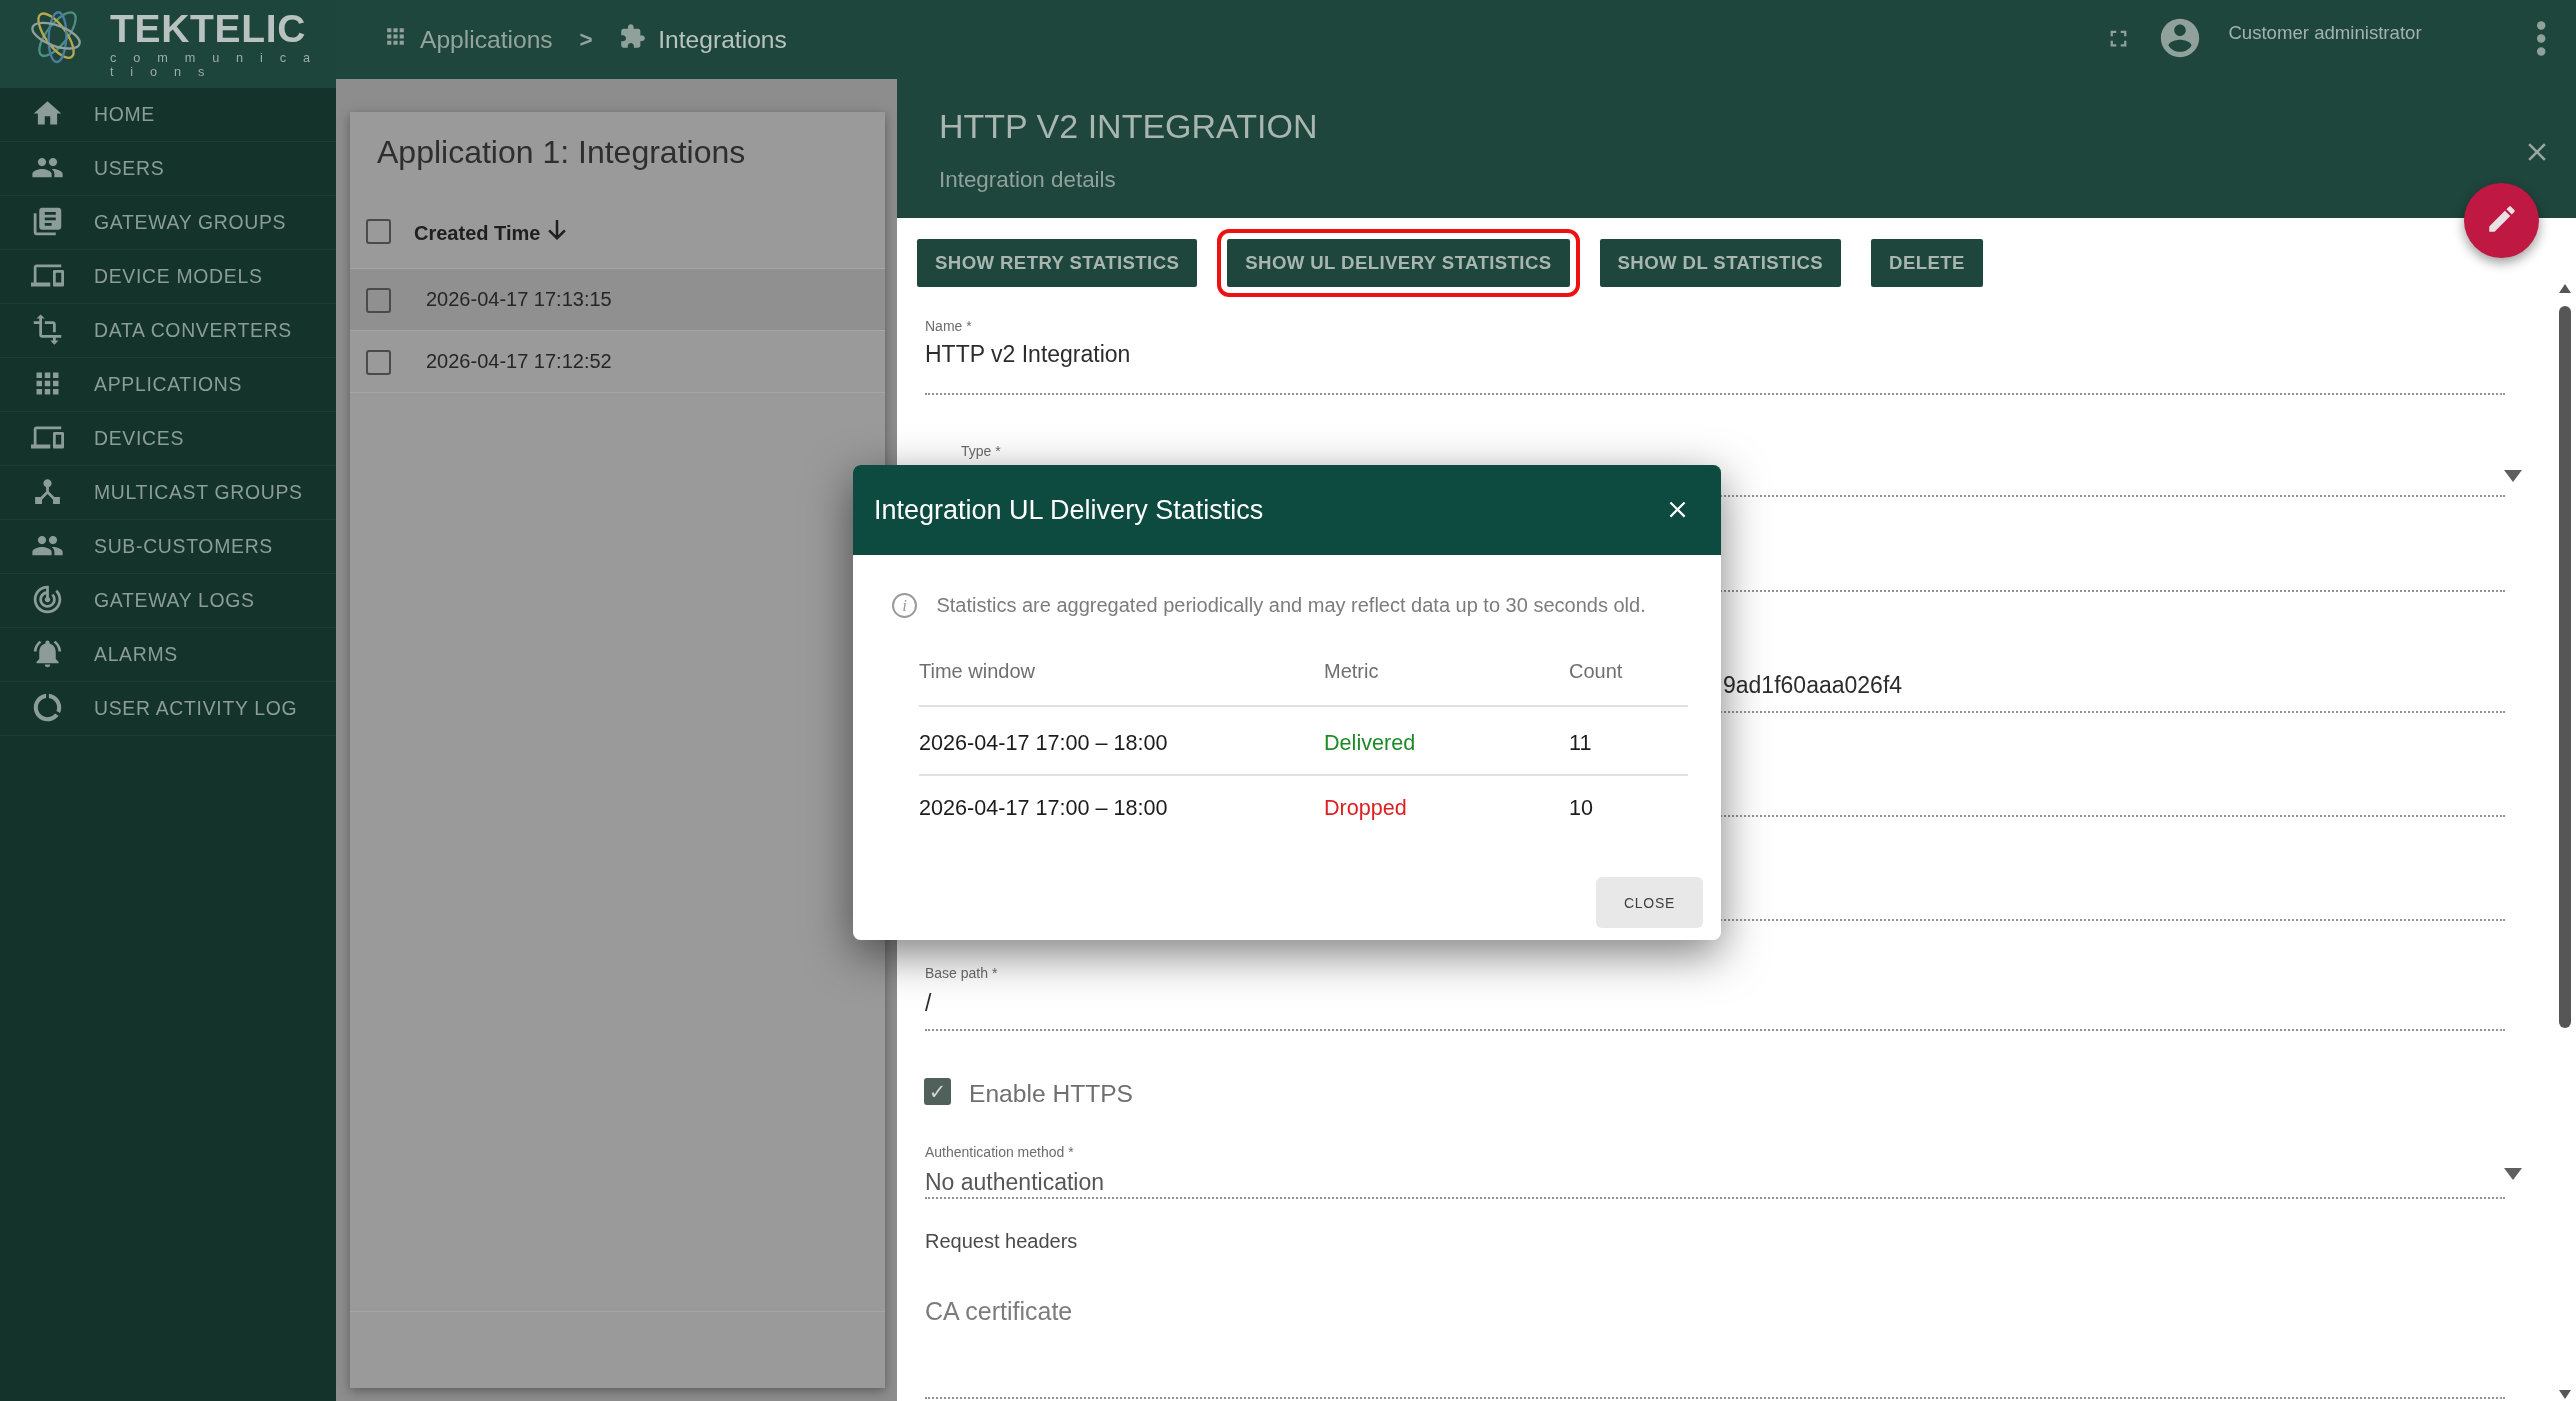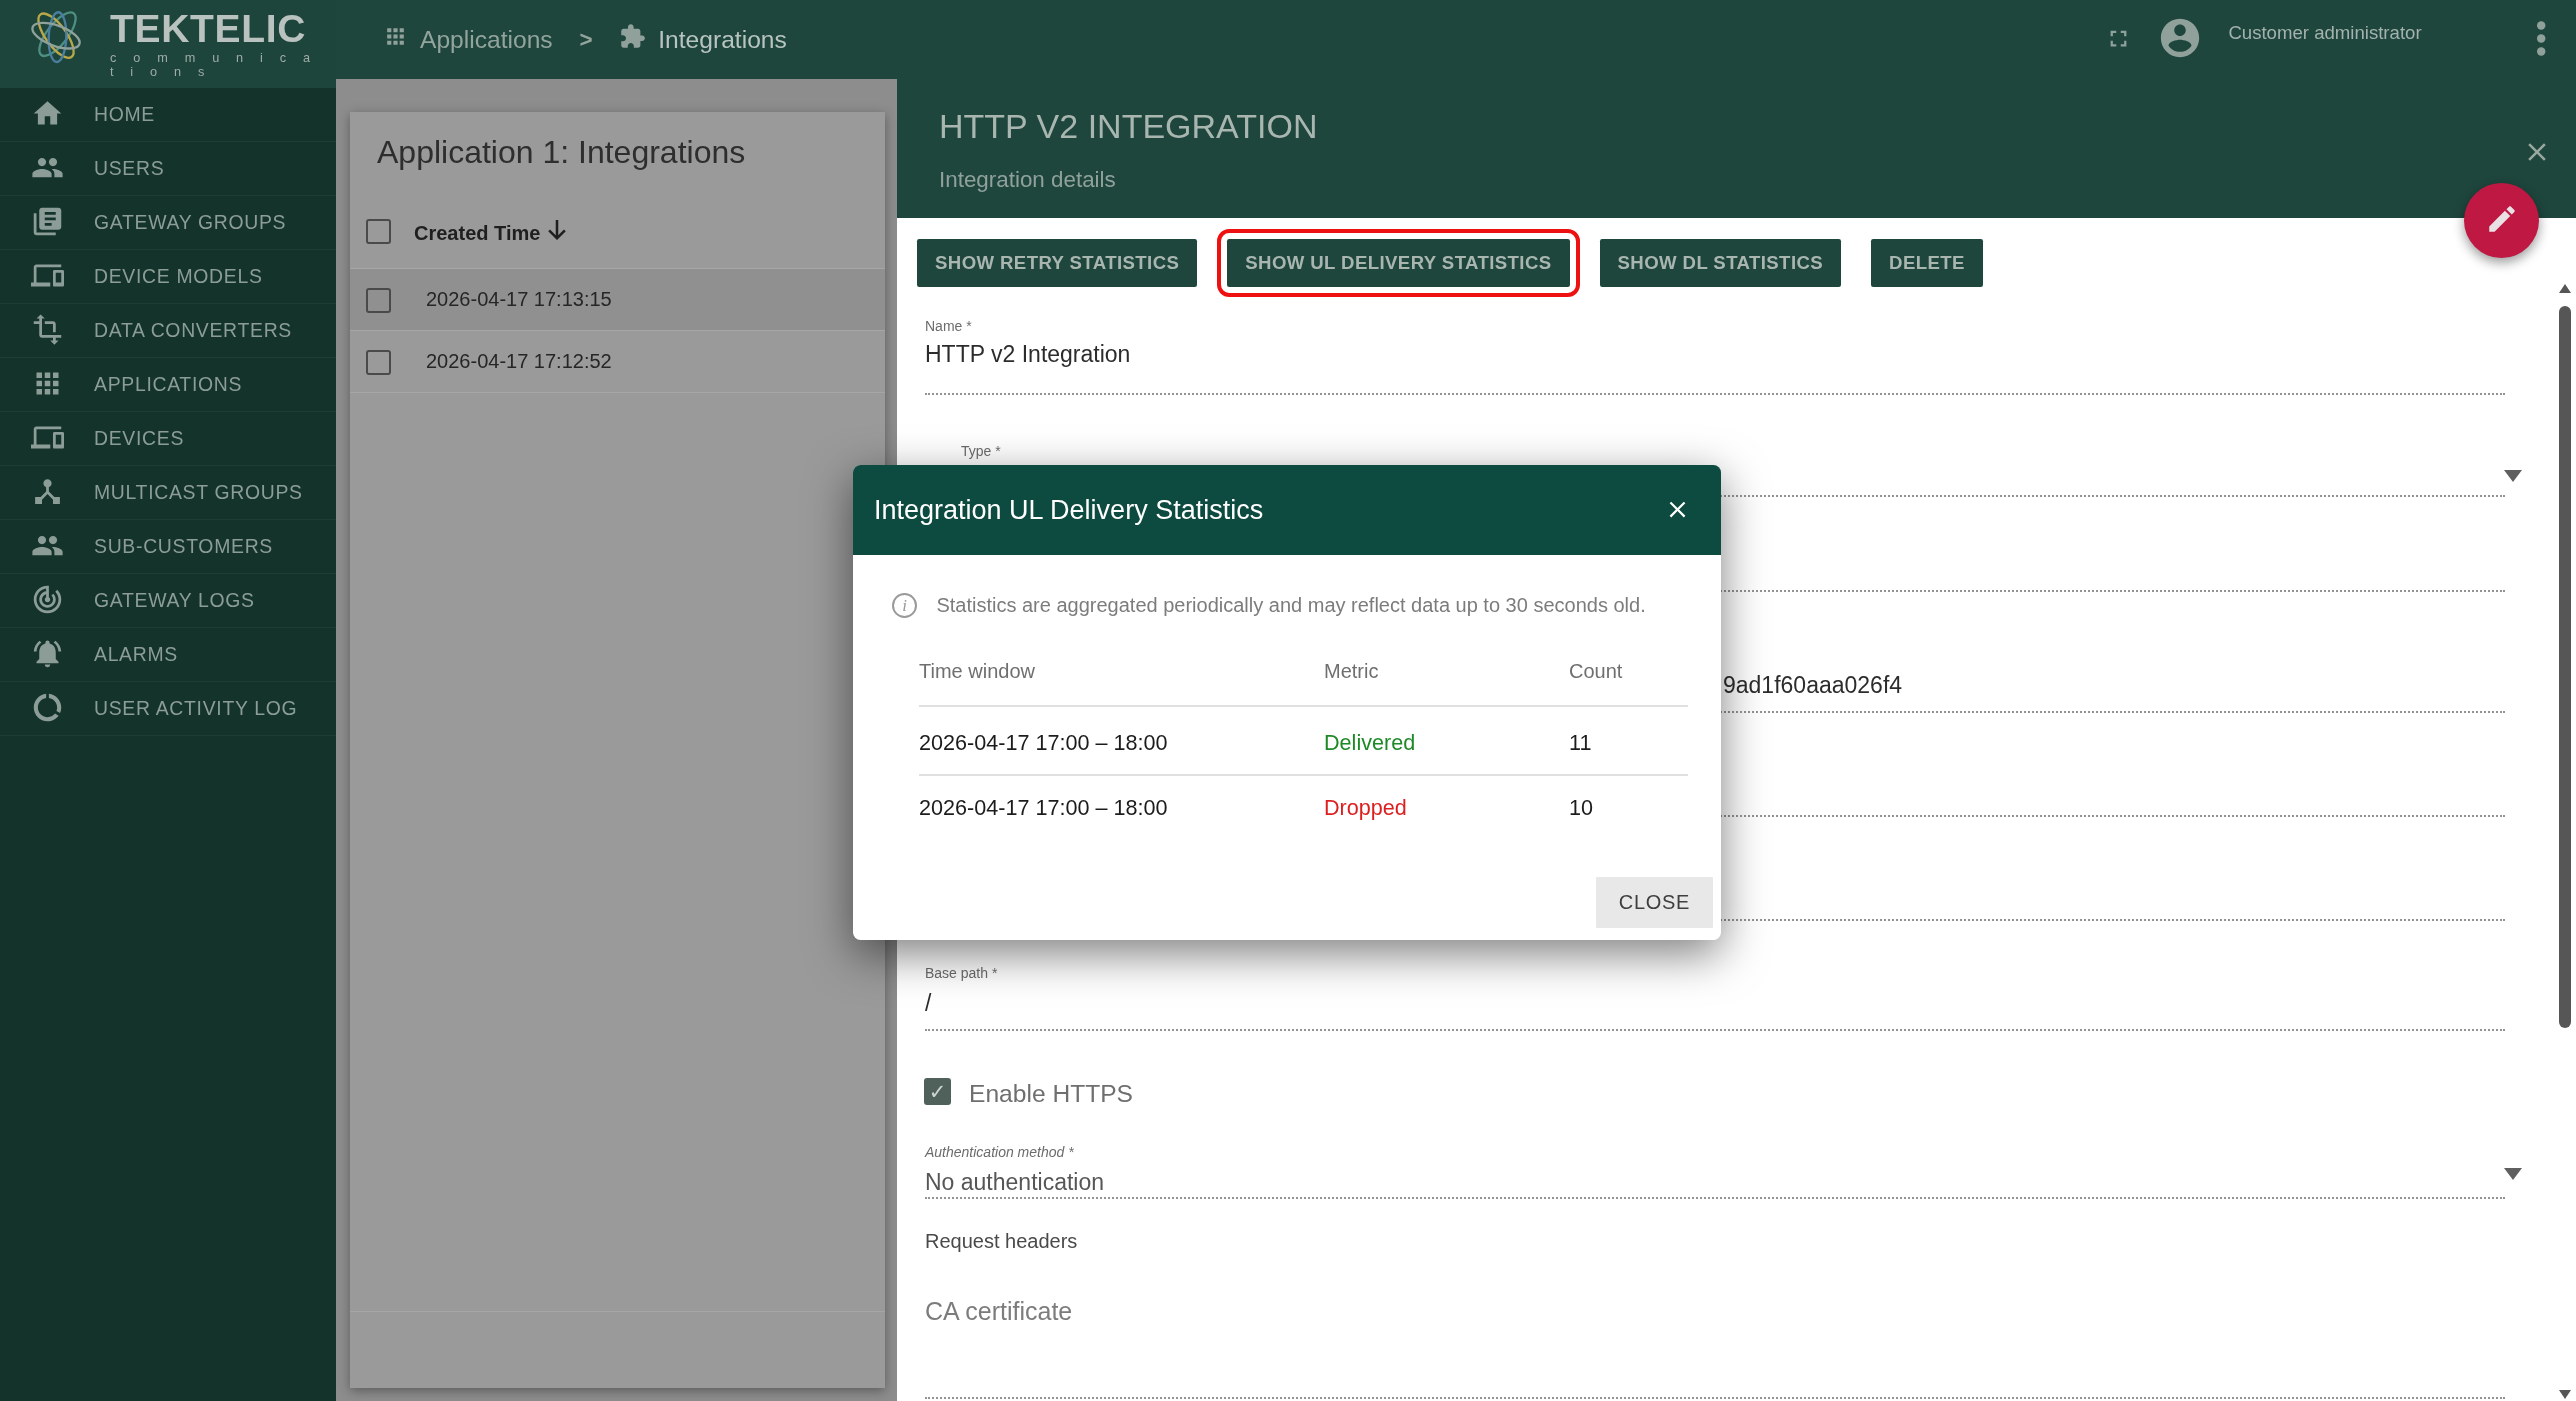--- a/index.html
+++ b/index.html
@@ -84,22 +84,22 @@
   .modal-header{position:absolute;left:0;top:0;width:868px;height:90px;background:#0d4a3f;}
   .modal-title{position:absolute;left:21px;top:30px;font-size:27px;font-weight:500;color:#ffffff;}
   .modal-close{position:absolute;right:30px;top:31px;cursor:pointer;}
   .info-row{position:absolute;left:39px;top:128px;display:flex;align-items:center;gap:19.4px;}
   .info-icon{width:25px;height:25px;border:2.2px solid #9a9a9a;border-radius:50%;color:#9a9a9a;
              font-size:17px;display:flex;align-items:center;justify-content:center;font-family:"Liberation Serif",serif;font-style:italic;}
   .info-text{font-size:20px;color:#7c7c7c;}
   .mth{position:absolute;font-size:20px;color:#6f6f6f;}
   .mtd{position:absolute;font-size:21.6px;color:#1c1c1c;}
   .mdiv{position:absolute;left:66px;width:769px;height:1.5px;background:#e0e0e0;}
-  .close-btn{position:absolute;left:743px;top:412px;width:117px;height:51px;background:#e8e8e8;
-             border:none;border-radius:1px;font-family:"Liberation Sans",sans-serif;font-size:20px;
+  .close-btn{position:absolute;left:743px;top:412px;width:107px;height:51px;background:#e8e8e8;
+             border:none;border-radius:6px;font-family:"Liberation Sans",sans-serif;font-size:14px;
              color:#3f3f3f;letter-spacing:0.7px;cursor:pointer;}
   .col1{left:66px;}  .col2{left:471px;}  .col3{left:716px;}
 </style>
 </head>
 <body>
 
 <div class="screen">
 
   <div class="topbar">
     <div class="breadcrumb">
@@ -300,21 +300,21 @@
     <div class="dots" style="top:736px;"></div>
     <div class="dots" style="top:840px;"></div>
 
     <div class="flabel" style="top:886px;">Base path *</div>
     <div class="fvalue" style="top:911px;">/</div>
     <div class="dots" style="top:950px;"></div>
 
     <div class="https-chk">✓</div>
     <div class="https-label">Enable HTTPS</div>
 
-    <div class="flabel" style="top:1065px;font-style:italic;">Authentication method *</div>
+    <div class="flabel" style="top:1065px;">Authentication method *</div>
     <div class="fvalue" style="top:1090px;color:#565656;">No authentication</div>
     <span class="dd-arrow" style="top:1089px;"></span>
     <div class="dots" style="top:1118px;"></div>
 
     <div class="rh-label">Request headers</div>
     <div class="ca-label">CA certificate</div>
     <div class="dots" style="top:1318px;"></div>
 
     <div class="sb-track">
       <div class="sb-up"></div>

